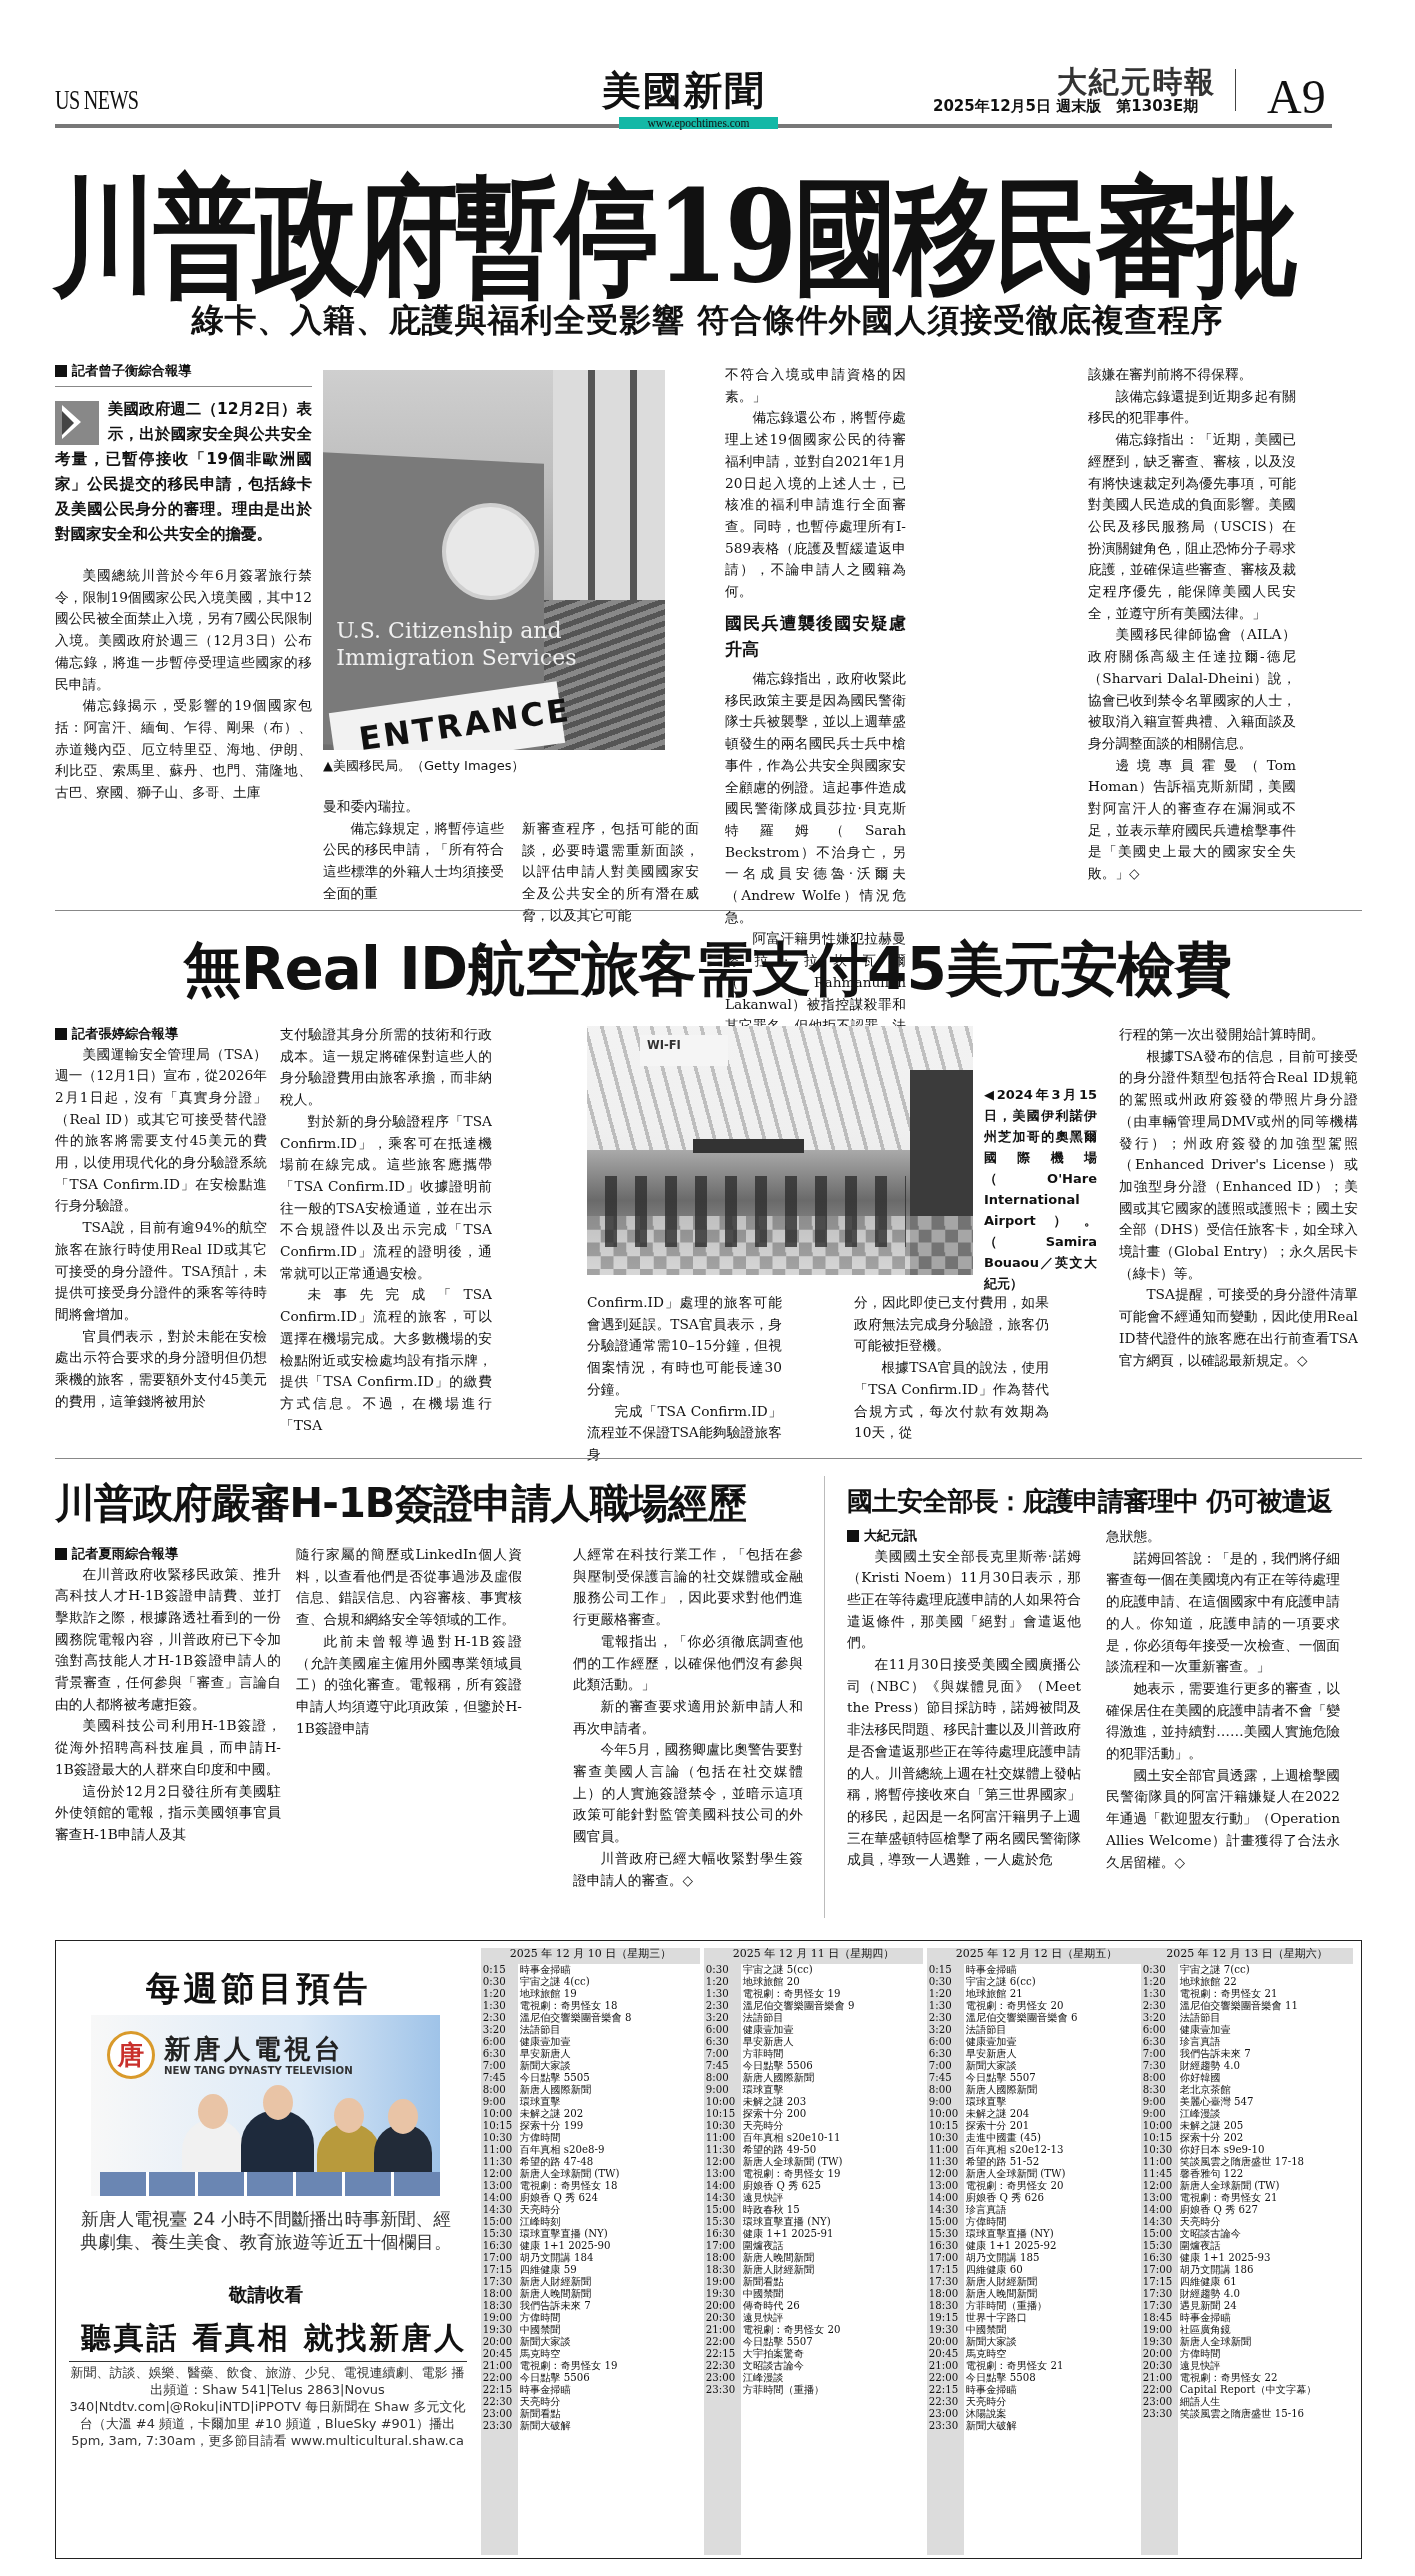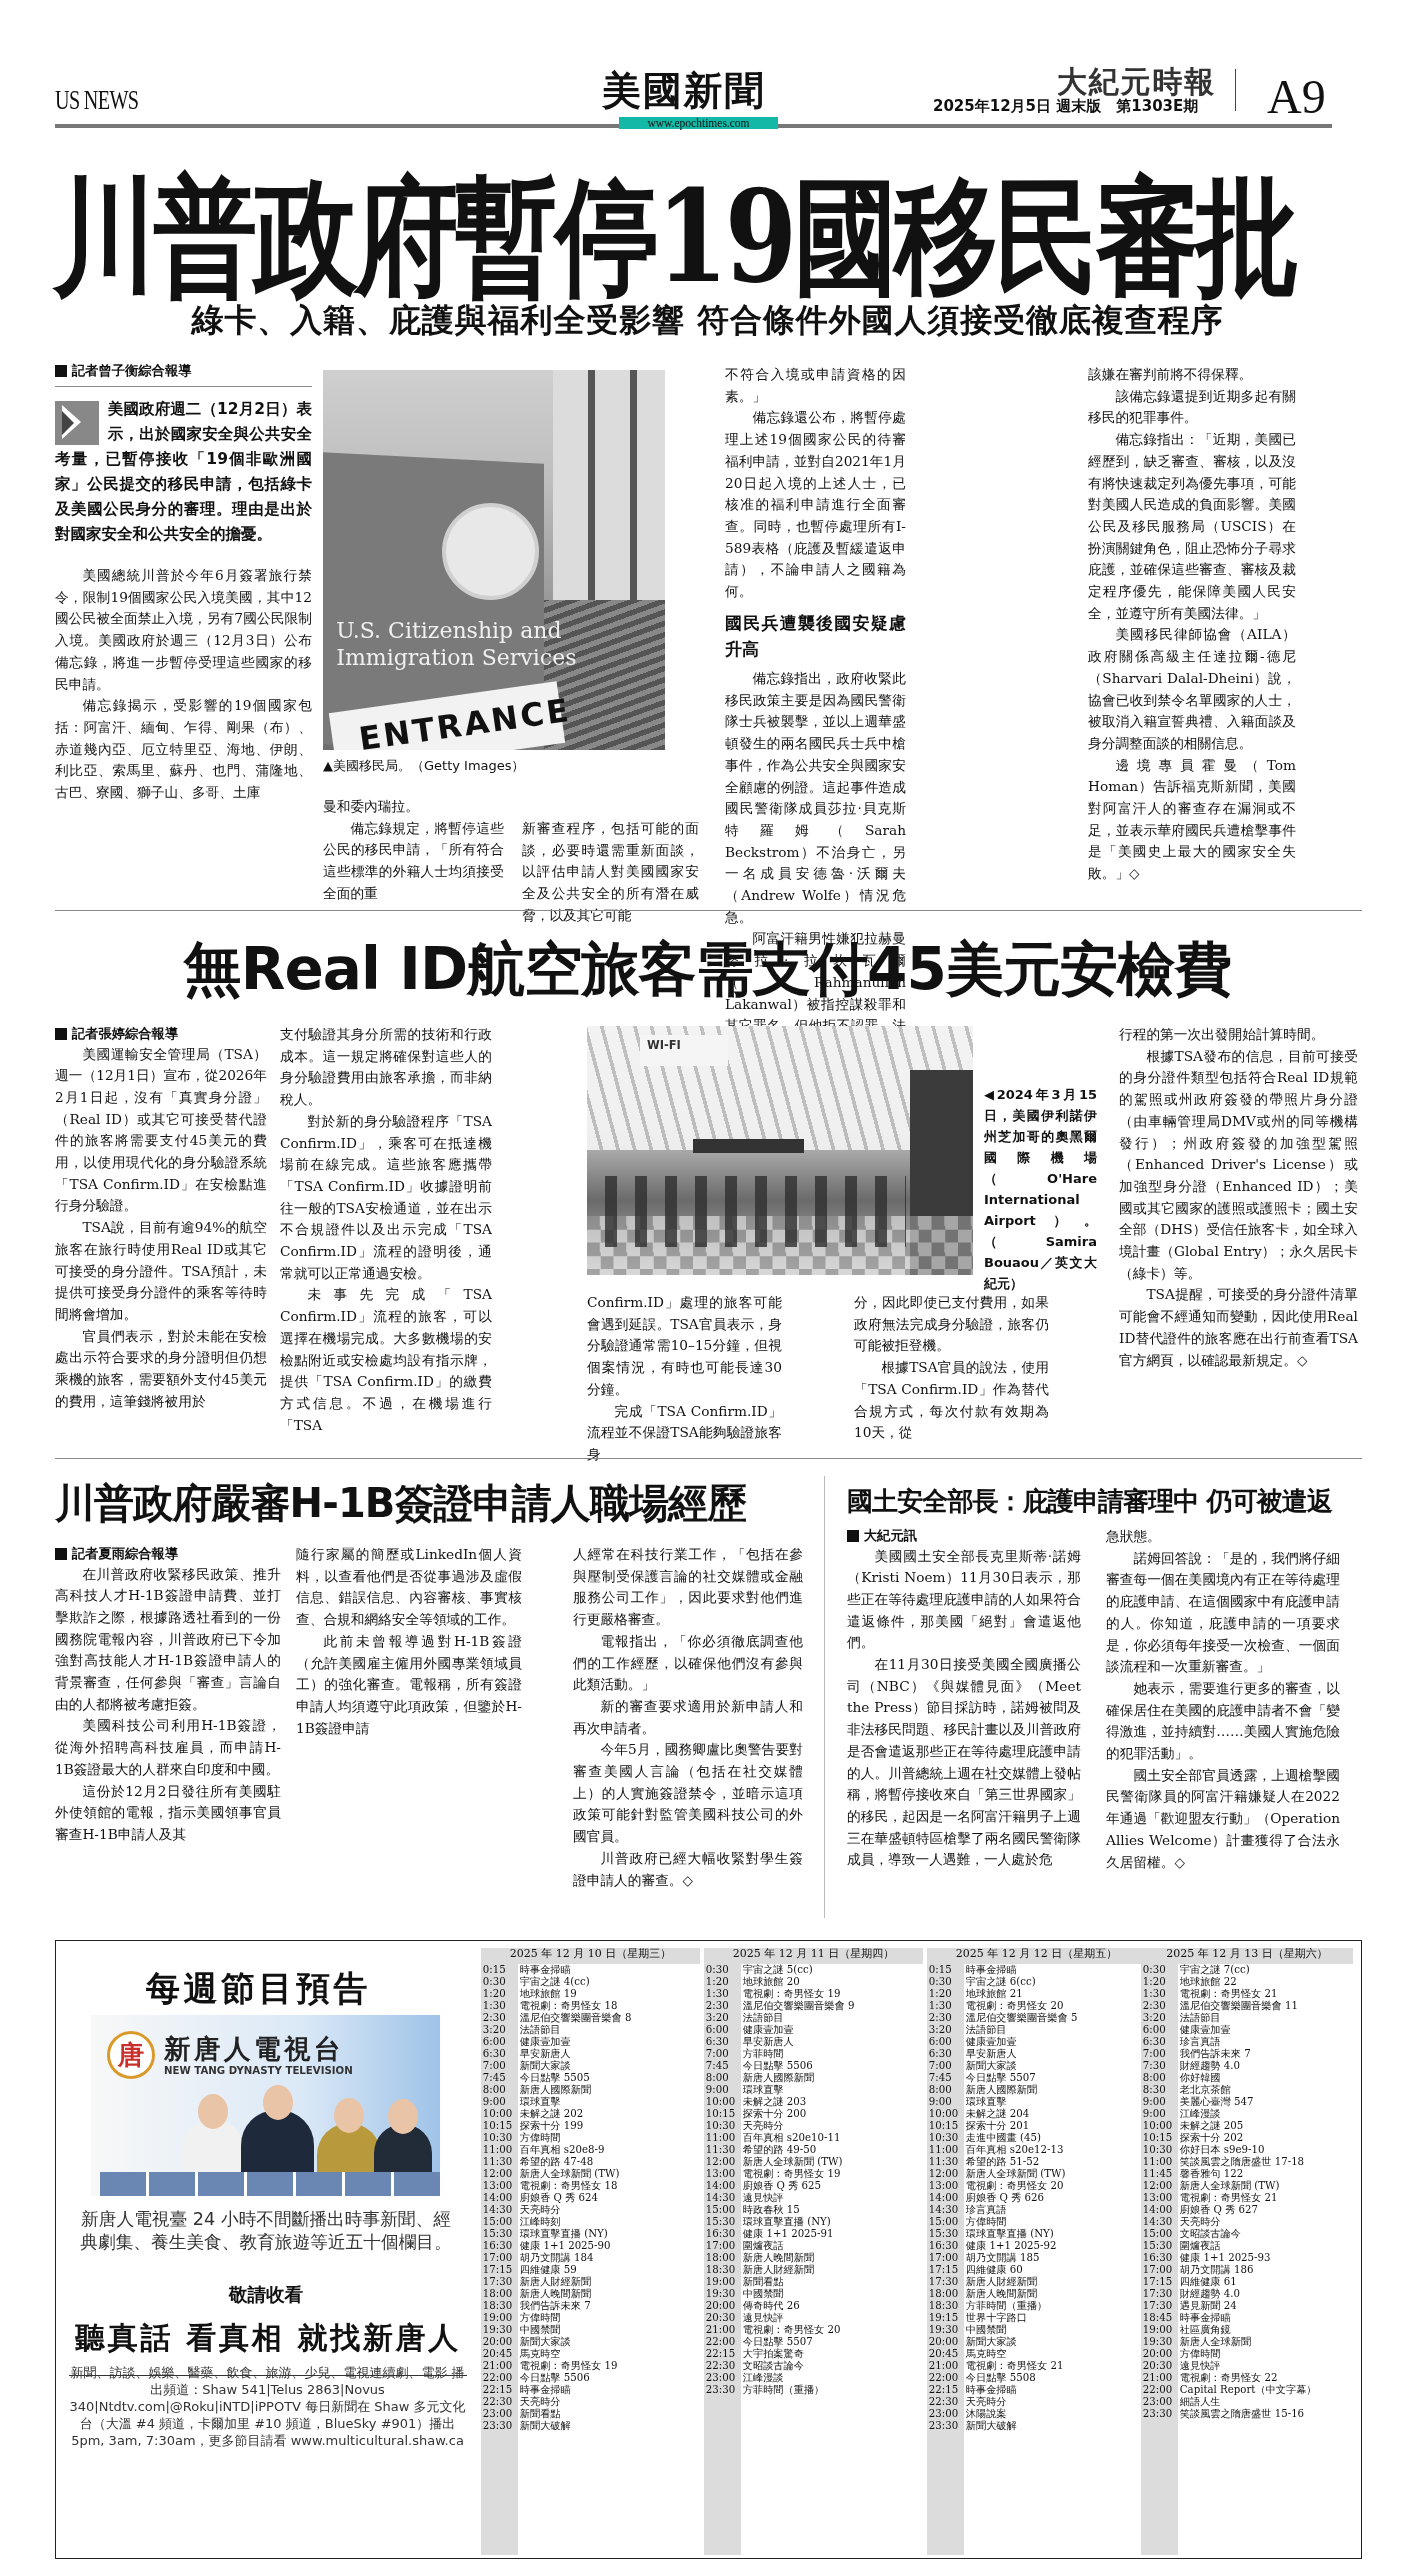--- a/index.html
+++ b/index.html
@@ -69,21 +69,21 @@
   .ntd-banner { position: absolute; left: 91px; top: 2015px; width: 349px; height: 181px; background: linear-gradient(90deg, #f8f8f8 0%, #dbe9f7 60%, #9fc3e8 100%); overflow: hidden; }
   .ntd-logo-ring { position: absolute; left: 16px; top: 16px; width: 48px; height: 48px; border-radius: 50%; border: 3.5px solid #d99a2b; background: #fff; color: #c9302c; font-size: 26.5px; font-weight: bold; text-align: center; line-height: 41px; font-family: "DejaVu Serif", serif; }
   .ntd-logo-cn { position: absolute; left: 73px; top: 16px; font-family: "DejaVu Sans", sans-serif; font-weight: bold; font-size: 26.5px; letter-spacing: 3.5px; color: #222; }
   .ntd-logo-en { position: absolute; left: 73px; top: 50px; font-family: "DejaVu Sans", sans-serif; font-weight: bold; font-size: 10.2px; color: #333; }
   .ntd-anchors { position: absolute; left: 84px; top: 75px; width: 257px; height: 84px; }
   .anchor { position: absolute; bottom: 0; border-radius: 35px 35px 0 0; }
   .anchor .face { position: absolute; left: 50%; top: -25px; margin-left: -15px; width: 30px; height: 35px; border-radius: 50%; background: #e9c4a6; }
   .ntd-thumbs { position: absolute; left: 8.8px; top: 157px; width: 341px; height: 24px; background: repeating-linear-gradient(90deg, #6a86b3 0 46px, #fff 46px 49px); }
   .tv-desc { position: absolute; left: 80px; top: 2208px; width: 372px; text-align: center; font-family: "DejaVu Sans", sans-serif; font-size: 17.7px; line-height: 23px; color: #333; }
   .tv-watch { position: absolute; left: 80px; top: 2282px; width: 372px; text-align: center; font-family: "DejaVu Sans", sans-serif; font-weight: bold; font-size: 18.6px; }
-  .tv-slogan { position: absolute; left: 69px; top: 2318px; width: 398px; text-align: center; font-family: "DejaVu Sans", sans-serif; font-weight: bold; font-size: 30px; letter-spacing: 2.7px; border-bottom: 1.3px solid #333; padding-bottom: 16px; }
+  .tv-slogan { position: absolute; left: 69px; top: 2318px; width: 398px; text-align: right; font-family: "DejaVu Sans", sans-serif; font-weight: bold; font-size: 30px; letter-spacing: 2.7px; border-bottom: 1.3px solid #333; padding-bottom: 2px; }
   .tv-foot { position: absolute; left: 64px; top: 2364px; width: 407px; text-align: center; font-family: "DejaVu Sans", sans-serif; font-size: 13px; line-height: 17px; color: #333; }
 
   .sched { position: absolute; top: 1948px; width: 219px; height: 603px; font-family: "DejaVu Serif", serif; font-size: 10.2px; line-height: 12px; }
   .sched-head { background: #dcdcdc; text-align: center; font-size: 11px; line-height: 12.4px; height: 16px; }
   .sched-body { position: relative; height: 591px; background: linear-gradient(90deg, #dcdcdc 0 37px, #fff 37px); }
   .sched-row { display: flex; white-space: nowrap; }
   .sched-row .t { width: 37px; flex: none; padding-left: 1.8px; }
   .sched-row .p { padding-left: 1.8px; overflow: hidden; }
 </style>
 </head>
@@ -595,21 +595,21 @@
       <div class="sched-row">
         <span class="t">1:20</span>
         <span class="p">地球旅館 21</span>
       </div>
       <div class="sched-row">
         <span class="t">1:30</span>
         <span class="p">電視劇：奇男怪女 20</span>
       </div>
       <div class="sched-row">
         <span class="t">2:30</span>
-        <span class="p">溫尼伯交響樂團音樂會 5</span>
+        <span class="p">溫尼伯交響樂團音樂會 6</span>
       </div>
       <div class="sched-row">
         <span class="t">3:20</span>
         <span class="p">法語節目</span>
       </div>
       <div class="sched-row">
         <span class="t">6:00</span>
         <span class="p">健康壹加壹</span>
       </div>
       <div class="sched-row">

